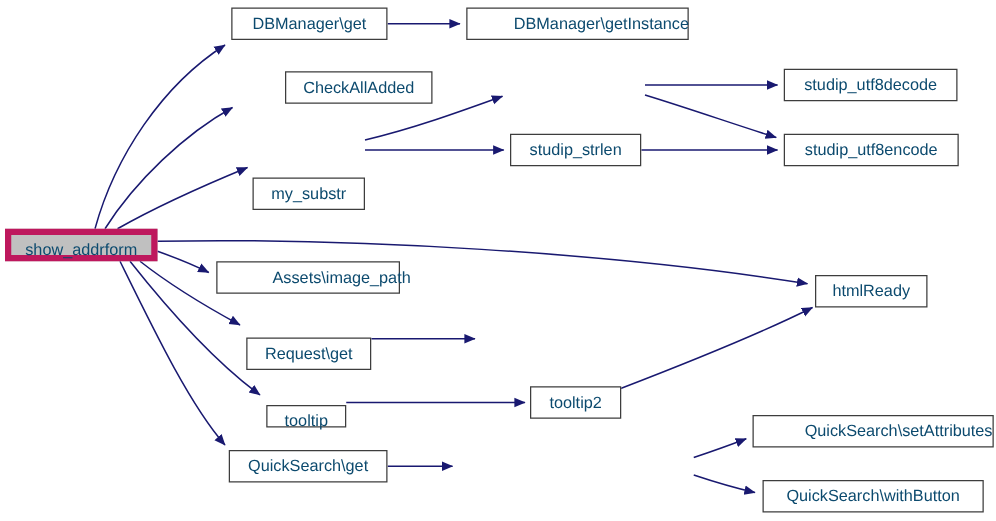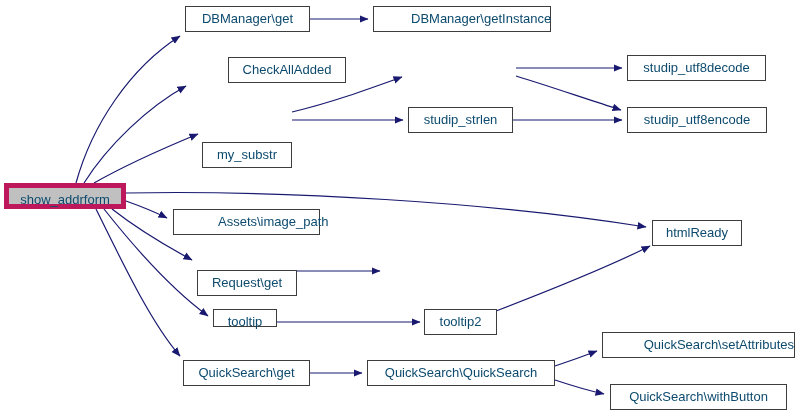--- a/index.html
+++ b/index.html
@@ -84,25 +84,24 @@
 
   <div class="node" style="left:627px;top:107px;width:140px;height:26px;">studip_utf8encode</div>
 
   <div class="node" style="left:173px;top:209px;width:147px;height:26px;padding-left:44px;">Assets\image_path</div>
 
   <div class="node" style="left:652px;top:220px;width:90px;height:26px;">htmlReady</div>
 
   <div class="node" style="left:197px;top:258px;width:100px;height:26px;margin-top:12px;">Request\get</div>
 
 
-  <div class="node" style="left:213px;top:309px;width:64px;height:18px;">tooltip</div>
+  <div class="node" style="left:213px;top:324px;width:64px;height:18px;">tooltip</div>
 
   <div class="node" style="left:424px;top:309px;width:73px;height:26px;">tooltip2</div>
 
   <div class="node" style="left:183px;top:360px;width:127px;height:26px;">QuickSearch\get</div>
 
-  <div class="node" style="left:367px;top:360px;width:188px;height:26px;">QuickSearch\QuickSearch</div>
 
   <div class="node" style="left:602px;top:332px;width:193px;height:26px;text-align:right;">QuickSearch\setAttributes</div>
 
   <div class="node" style="left:610px;top:384px;width:177px;height:26px;">QuickSearch\withButton</div>
 
 </div>
 
 </body></html>

